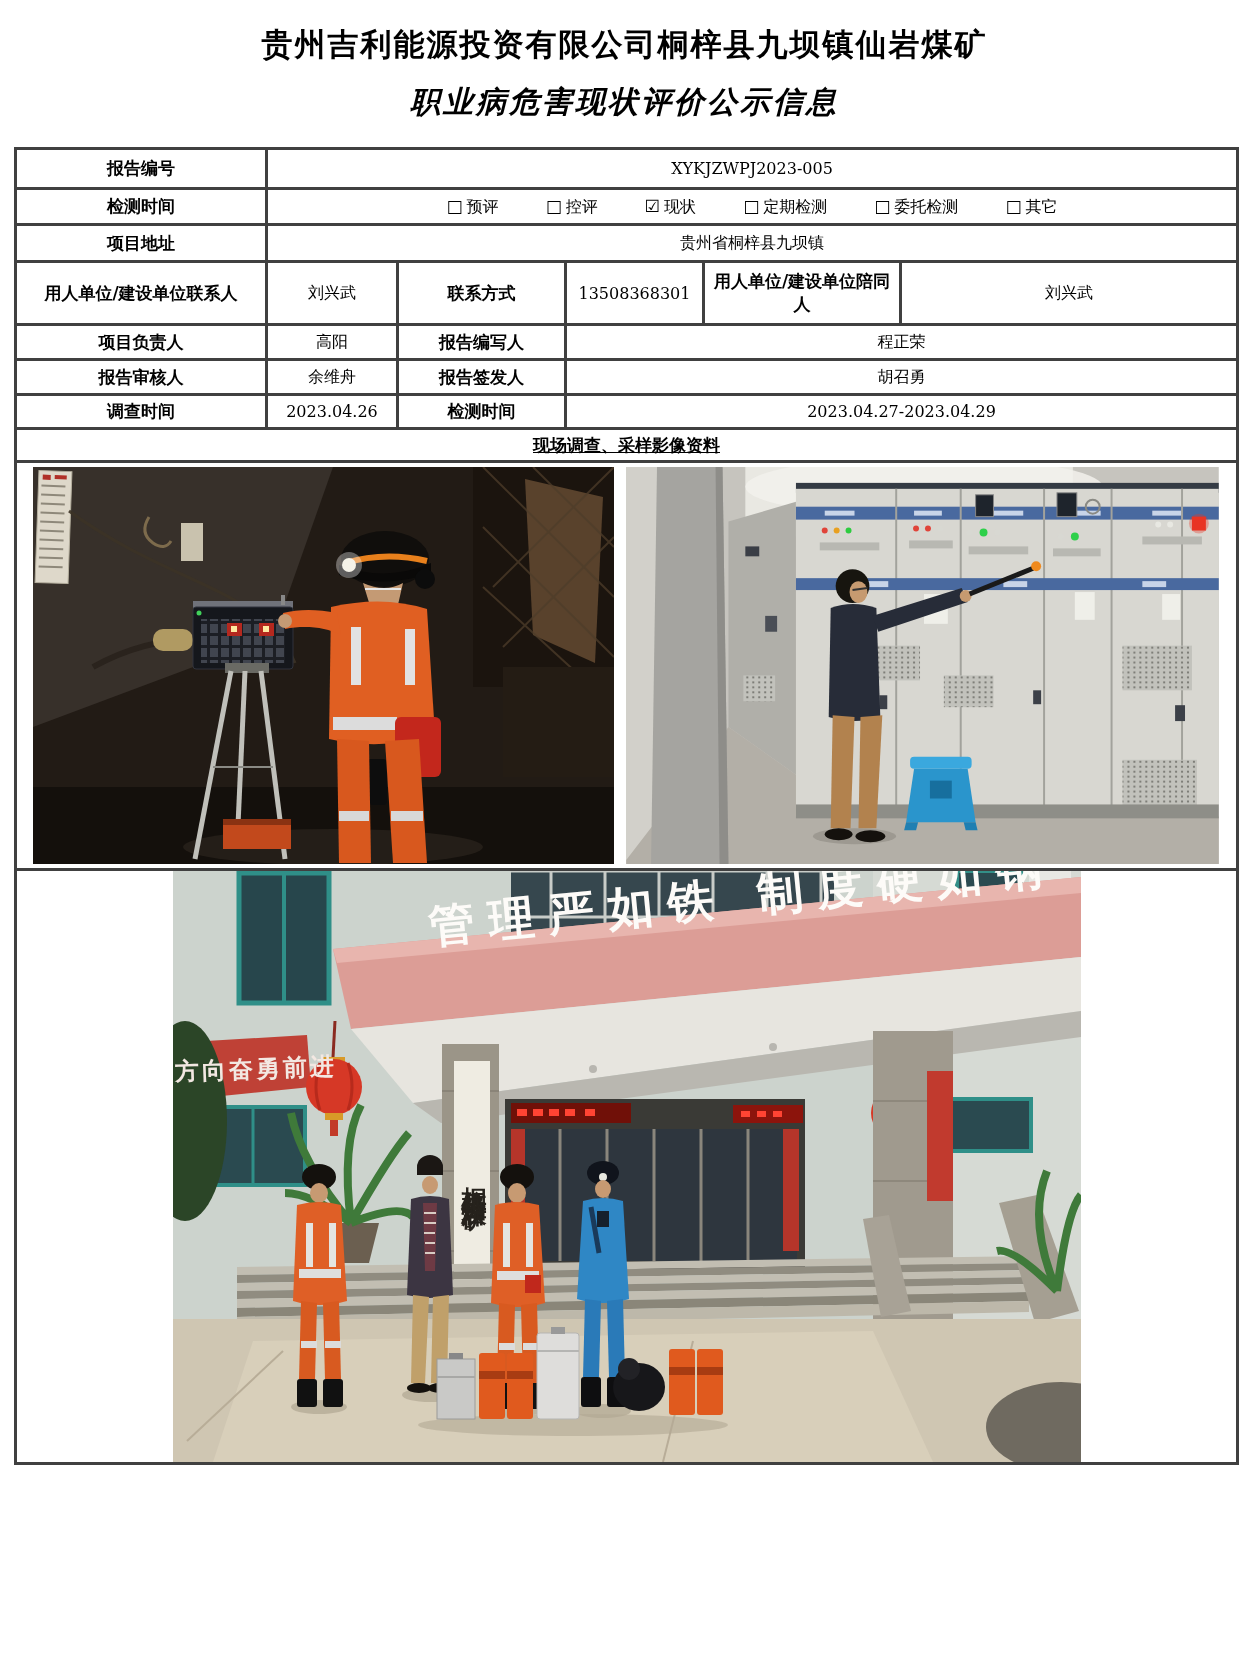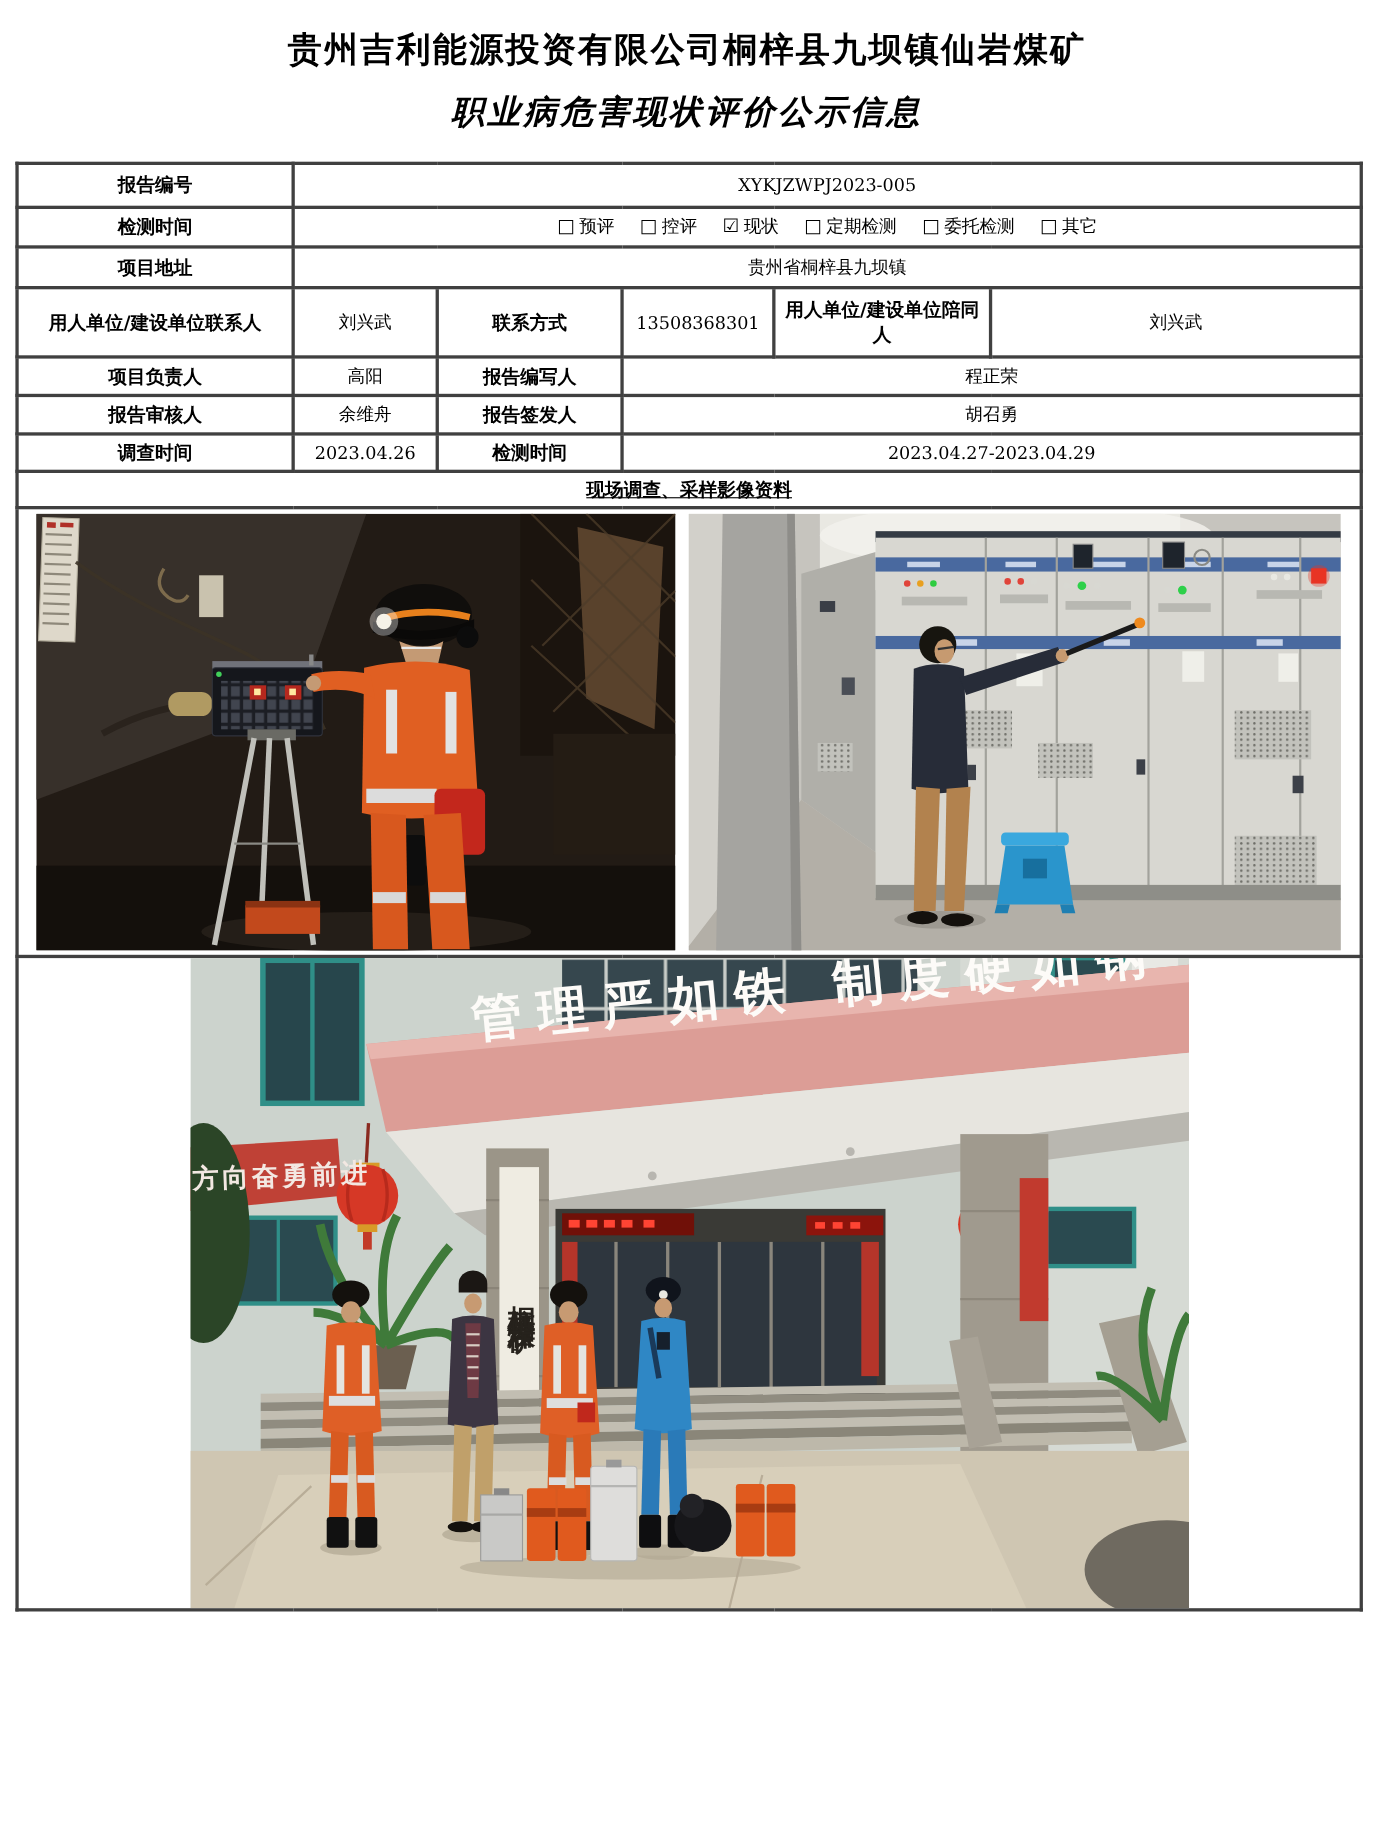--- a/index.html
+++ b/index.html
@@ -14,21 +14,21 @@
              table-layout:fixed;border:3px solid #000;}
   td{border:3px solid #404040;text-align:center;vertical-align:middle;padding:1px 4px;
      font-size:16px;overflow:hidden;}
   td.lbl{font-family:"DejaVu Sans", sans-serif;font-weight:bold;font-size:17px;}
   td.val{font-family:"DejaVu Serif", serif;}
   td.sechead{font-family:"DejaVu Sans", sans-serif;font-weight:bold;font-size:17px;height:28px;text-decoration:underline;}
   tr.r1 td{height:35px} tr.r2 td{height:31px} tr.r3 td{height:27px}
   tr.r4 td{height:28px} tr.r5 td{height:32px} tr.r6 td{height:58px}
   tr.r7 td{height:30px} tr.r8 td{height:30px} tr.r9 td{height:31px}
   tr.r10 td{height:29px}
-  .opt{display:inline-block;margin:0 9px;white-space:nowrap;}
+  .opt{display:inline-block;margin:0 21px;white-space:nowrap;}
   .opt .mark{font-family:"DejaVu Sans", sans-serif;font-size:17px;margin-right:4px;}
   td.photocell{padding:0;height:397px;}
   .photo-row{display:flex;align-items:center;padding:4px 15px 4px 16px;gap:10px;}
   .photo-row svg{display:block;}
   td.photocell3{padding:0;height:589px;}
   .photo3{position:relative;width:908px;height:591px;margin:0 auto;overflow:hidden;}
   .photo3 svg{position:absolute;left:0;top:0;}
   .banner-text{position:absolute;left:208px;top:30px;width:720px;transform:rotate(-5.5deg);
      transform-origin:left top;color:#fdfbf8;font-family:"DejaVu Sans", sans-serif;
      font-weight:bold;font-size:46px;letter-spacing:14px;white-space:nowrap;}

